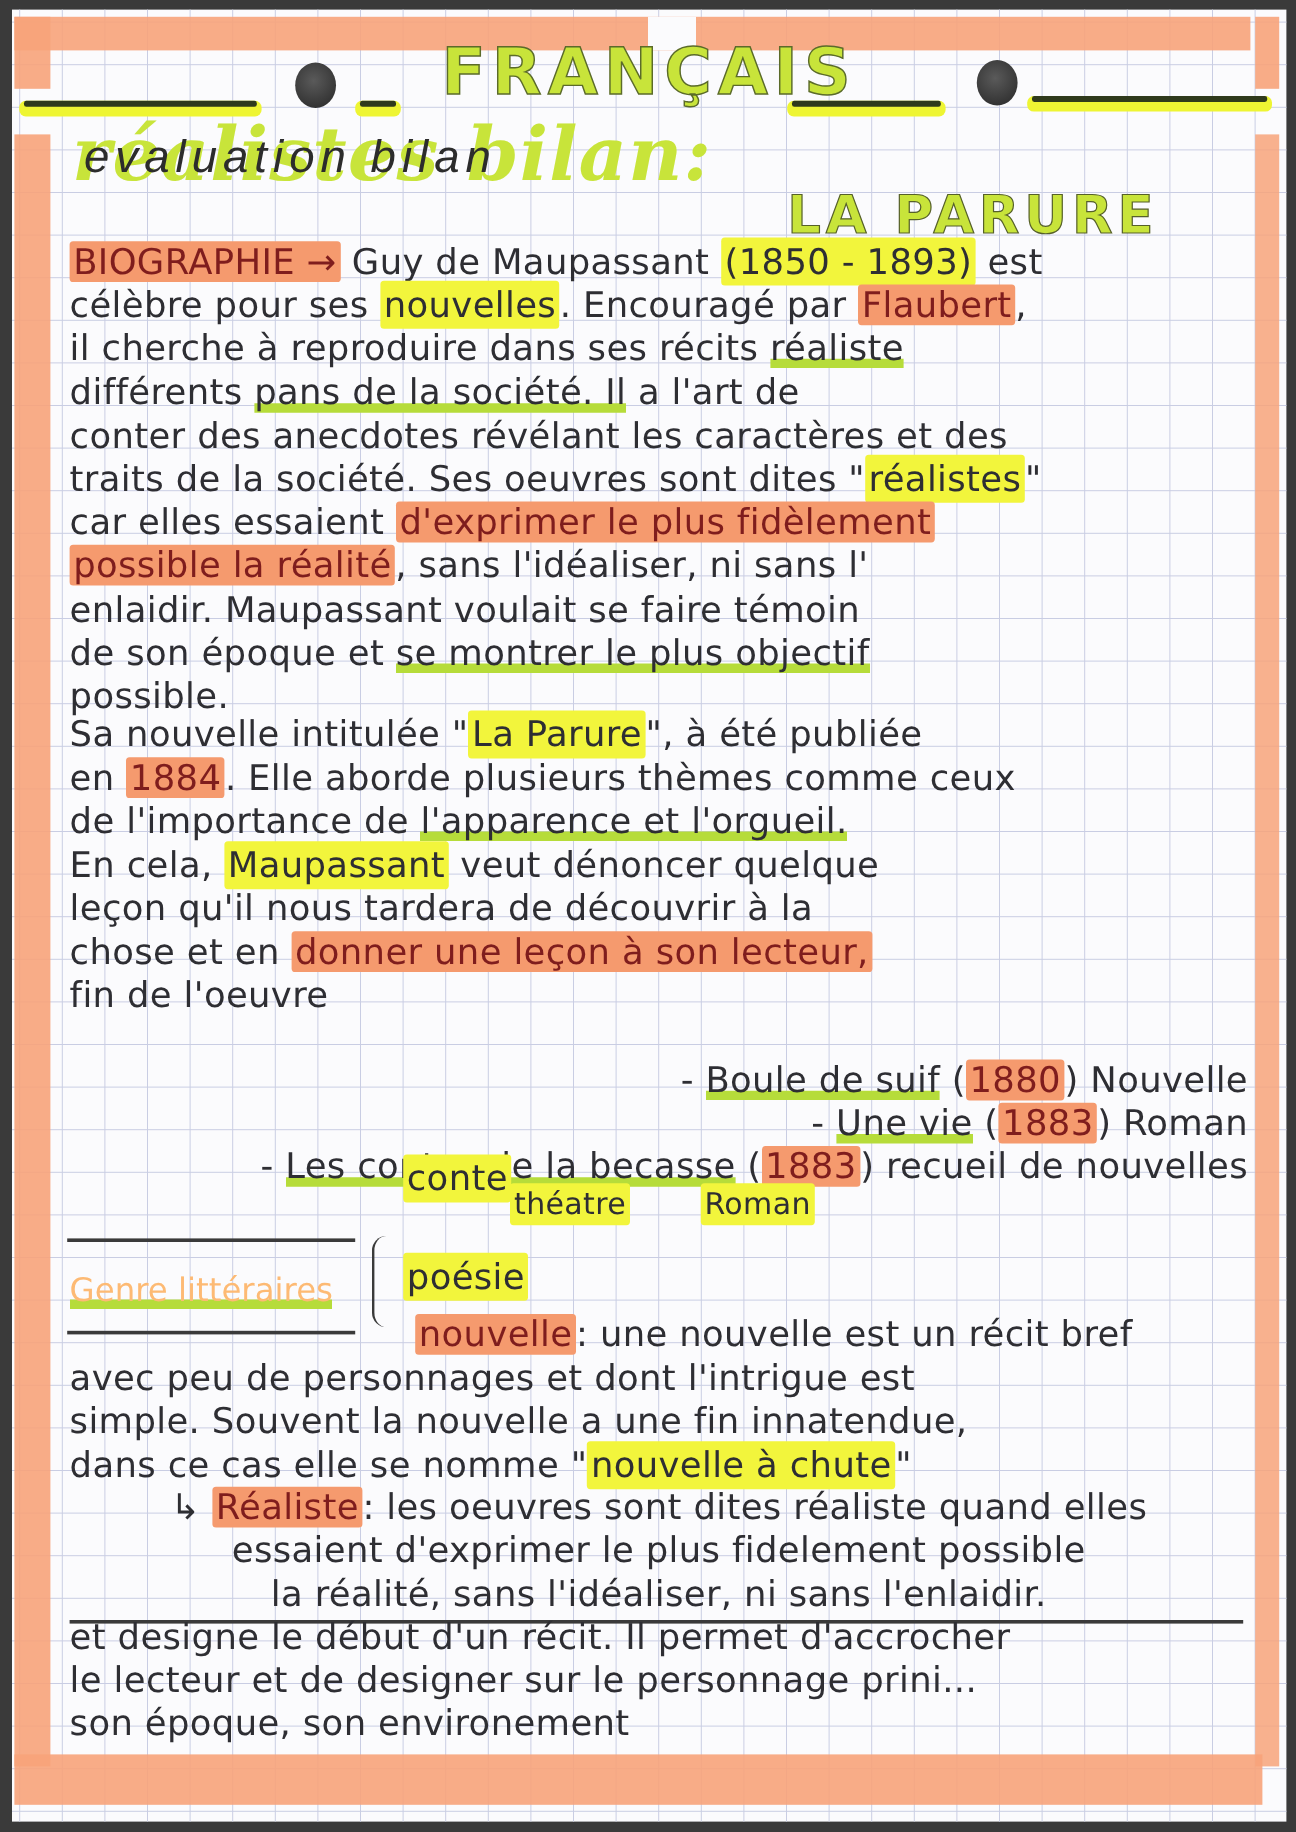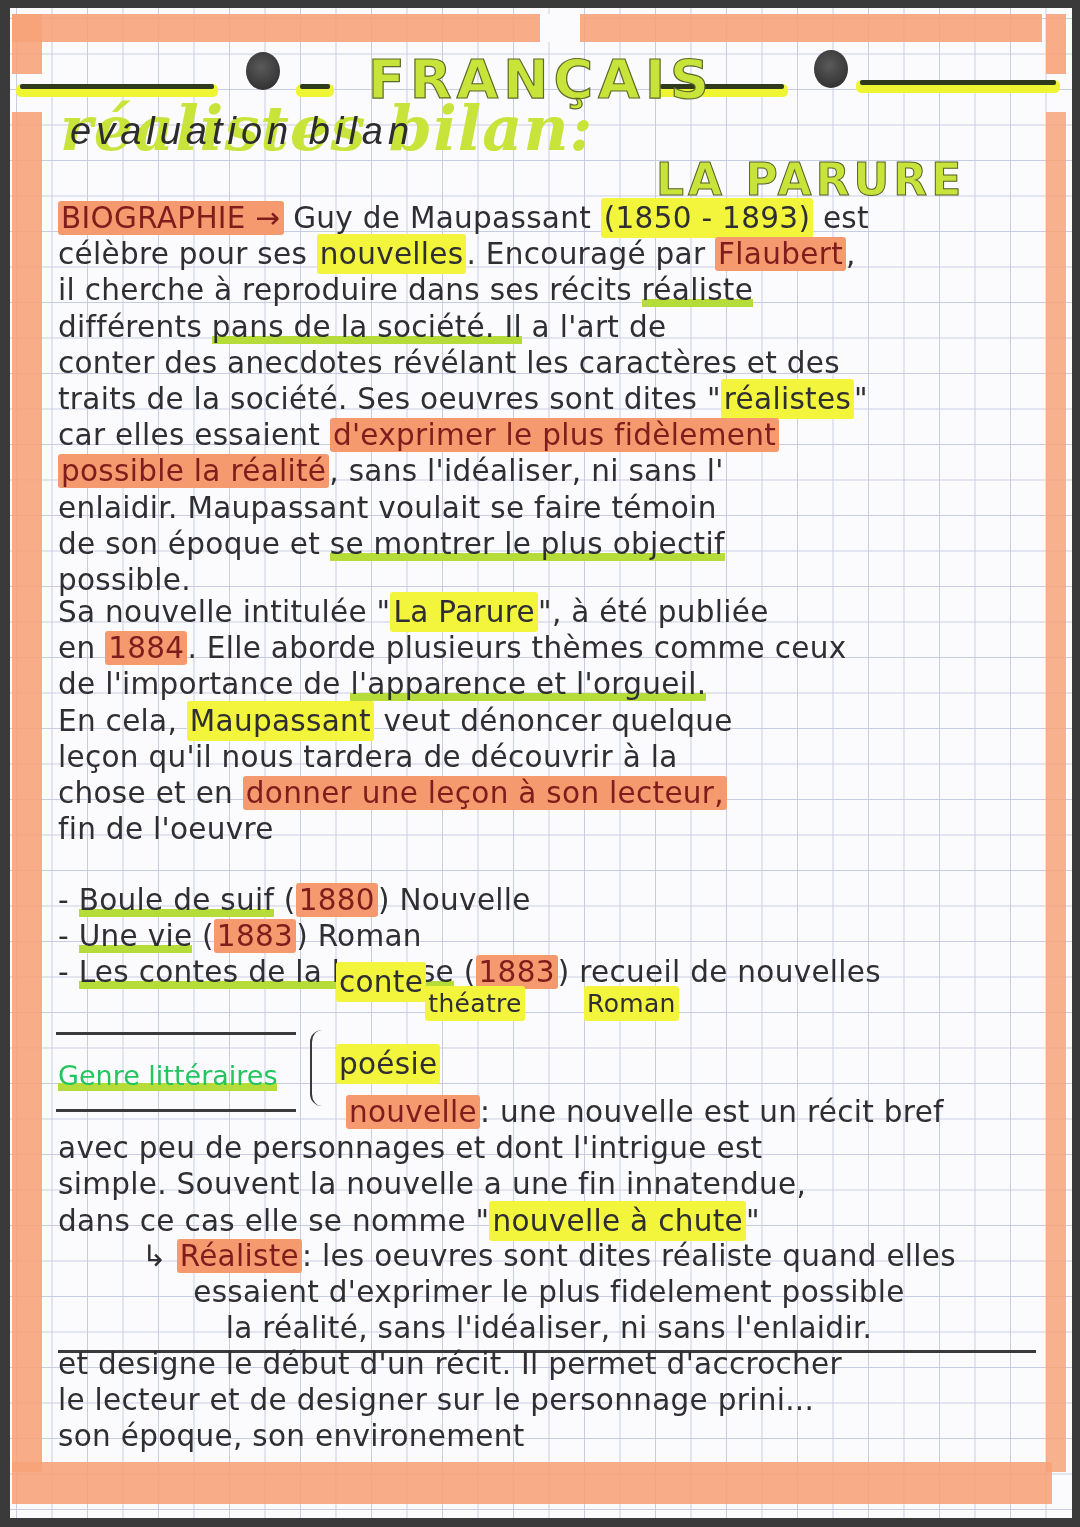--- a/index.html
+++ b/index.html
@@ -42,21 +42,21 @@
   .hole {
     position:absolute; width:34px; height:38px; border-radius:50%;
     background:radial-gradient(circle at 45% 40%, #5a5a5a, #262626);
   }
   .rule {
     position:absolute; height:5px; background:#2f3a1c;
     box-shadow:0 4px 0 4px #eef533;
     border-radius:2px;
   }
   .title {
-    position:absolute; left:368px; top:48px;
+    position:absolute; left:368px; top:28px;
     font-family:"DejaVu Sans", sans-serif; font-weight:bold;
     font-size:54px; letter-spacing:5px;
     color:#c8e43a; -webkit-text-stroke:1.2px #5b6b2a;
   }
   .subtitle {
     position:absolute; left:60px; top:92px;
     font-family:"DejaVu Serif", serif; font-style:italic; font-weight:bold;
     font-size:62px; color:#c8e43a; letter-spacing:1px;
   }
   .subtitle-ink {
@@ -79,21 +79,21 @@
   }
   .hl-o { background:#f59a6e; border-radius:3px; padding:0 3px; color:#7f1d1d; }
   .hl-y { background:#f2f53c; border-radius:3px; padding:3px 3px; }
   .ul-g { box-shadow:inset 0 -8px 0 #b6dc3a; }
   .genre-box {
     position:absolute; left:56px; top:1032px; width:240px; height:74px;
     border-top:3px solid #3a3a3a; border-bottom:3px solid #3a3a3a;
   }
   .genre-label {
     position:absolute; left:58px; top:1060px;
-    font-family:"DejaVu Sans", sans-serif; font-size:27px; color:#22c55e;
+    font-family:"DejaVu Sans", sans-serif; font-size:27px; color:#fdba74;
   }
   .brace {
     position:absolute; left:310px; top:1030px; width:22px; height:76px;
     border-left:2.5px solid #3a3a3a; border-radius:12px 0 0 12px;
   }
   .incipit-line {
     position:absolute; left:58px; top:1350px; width:978px; height:3px; background:#3a3a3a;
   }
 </style>
 </head>
@@ -136,21 +136,21 @@
   </div>
 <div class="text" id="par" style="top:594px;">
     <div><span>Sa nouvelle intitulée "</span><span class="hl-y">La Parure</span><span>", à été publiée</span></div>
     <div><span>en </span><span class="hl-o">1884</span><span>. Elle aborde plusieurs thèmes comme ceux</span></div>
     <div><span>de l'importance de </span><span class="ul-g">l'apparence et l'orgueil.</span></div>
     <div><span>En cela, </span><span class="hl-y">Maupassant</span><span> veut dénoncer quelque</span></div>
     <div><span>leçon qu'il nous tardera de découvrir à la</span></div>
     <div><span>chose et en </span><span class="hl-o">donner une leçon à son lecteur,</span></div>
     <div><span>fin de l'oeuvre</span></div>
   </div>
-<div class="text" id="works" style="top:882px;">
+<div class="text" id="works" style="top:882px;text-align:right;">
     <div><span>- </span><span class="ul-g">Boule de suif</span><span> (</span><span class="hl-o">1880</span><span>) Nouvelle</span></div>
     <div><span>- </span><span class="ul-g">Une vie</span><span> (</span><span class="hl-o">1883</span><span>) Roman</span></div>
     <div><span>- </span><span class="ul-g">Les contes de la becasse</span><span> (</span><span class="hl-o">1883</span><span>) recueil de nouvelles</span></div>
   </div>
 
 <div class="text" style="top:984px;left:64px;text-align:center;">
   <span class="hl-y" style="font-size:25px;">théatre</span>
   <span style="display:inline-block;width:40px;"></span>
   <span class="hl-y" style="font-size:25px;">Roman</span>
 </div>

